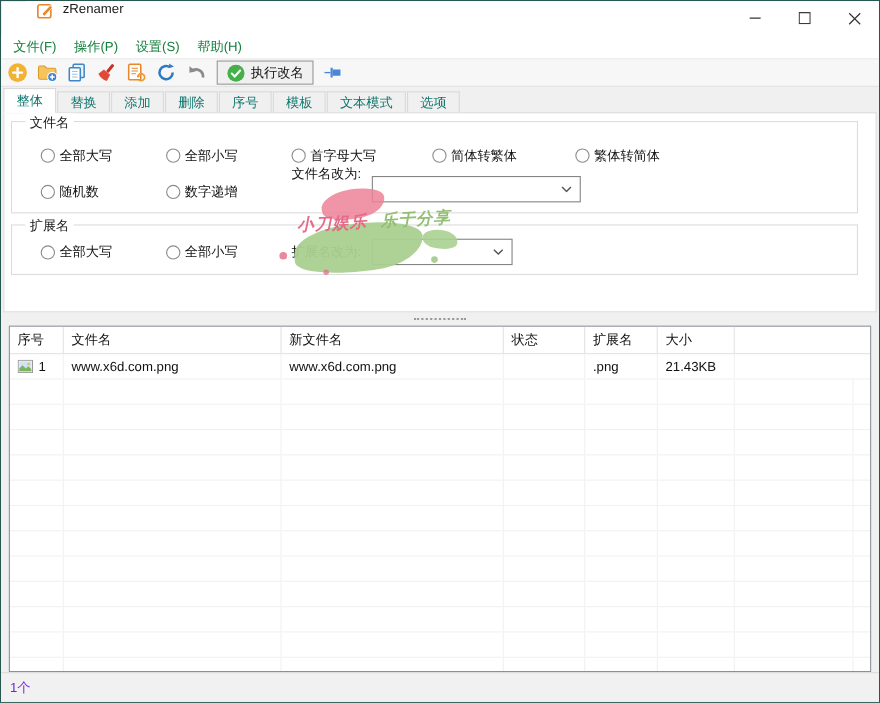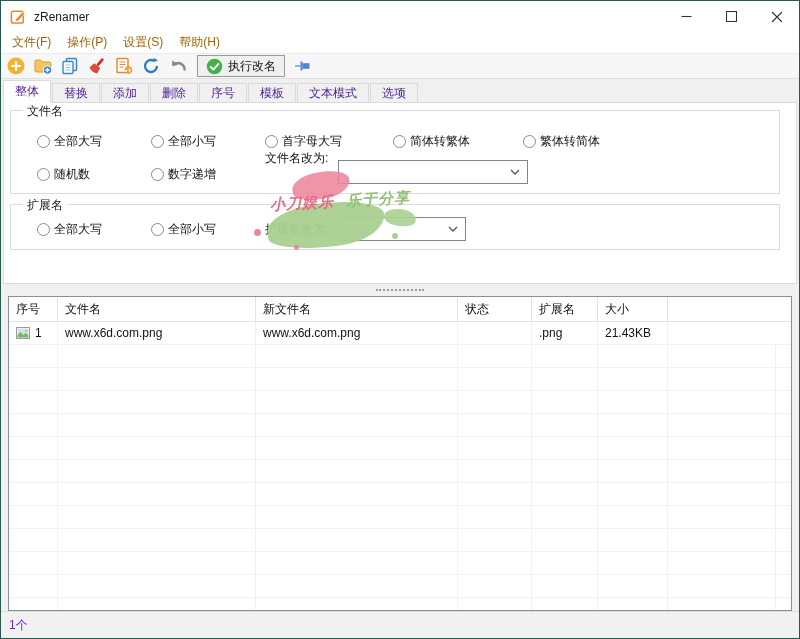--- a/index.html
+++ b/index.html
@@ -3,45 +3,45 @@
 <meta charset="utf-8">
 <style>
   * { box-sizing: border-box; margin: 0; padding: 0; }
   html,body { background:#cfd4d8; }
   body { font-family: "Liberation Sans", "DejaVu Sans", sans-serif; font-size: 12px; color:#111; }
 
   .window { width: 800px; height: 639px; background:#fff; border:1px solid #265850;
             display:flex; flex-direction:column; overflow:hidden; }
 
   
-  .titlebar { height:31px; flex:none; display:flex; align-items:center; background:#fff; padding-left:9px; }
+  .titlebar { height:31px; flex:none; display:flex; align-items:flex-start; background:#fff; padding-left:9px;margin-left:23px; }
   .title-icon { width:17px; height:17px; margin-right:7px; flex:none; }
   .title-text { font-size:12px; color:#1a1a1a; }
   .tb-spacer { flex:1; }
   .win-btn { width:45px; height:31px; display:flex; align-items:center; justify-content:center; flex:none; }
 
   
   .menubar { height:21px; flex:none; display:flex; align-items:center; background:#fff; padding-left:3px; }
-  .menu-item { padding:0 8px; height:21px; display:flex; align-items:center; color:#a16207; }
+  .menu-item { padding:0 8px; height:21px; display:flex; align-items:center; color:#15803d; }
 
   
   .toolbar { height:26px; flex:none; display:flex; align-items:center; background:#f7f7f7;
              border-top:1px solid #ececec; border-bottom:1px solid #e0e0e0; padding-left:5px; gap:7px; }
   .tool-icon { width:20px; height:20px; flex:none; display:flex; align-items:center; justify-content:center; }
   .execute-btn { display:flex; align-items:center; gap:5px; height:22px; padding:0 8px; background:#f0f0f0;
                  border:1px solid #9a9a9a; margin-left:2px; }
   .execute-btn span { font-size:12px; }
 
   
   .client { flex:1; background:#f0f0f0; display:flex; flex-direction:column; min-height:0; }
 
   
   .tabstrip { height:23px; flex:none; display:flex; align-items:flex-end; padding-left:2px; position:relative; z-index:2; }
   .tab { height:19px; padding:0 11px; display:flex; align-items:center; background:#f0f0f0;
-         border:1px solid #d9d9d9; border-bottom:none; margin-right:1px; color:#4c1d95; }
+         border:1px solid #d9d9d9; border-bottom:none; margin-right:1px; color:#0f766e; }
   .tab.selected { height:23px; background:#fff; border:1px solid #d9d9d9; border-bottom:1px solid #fff;
                   margin-bottom:-1px; z-index:3; }
   .tabpage { height:182px; flex:none; background:#fff; margin:0 2px; border:1px solid #dcdcdc; border-top:1px solid #d9d9d9;
              position:relative; z-index:1; }
 
   
   .groupbox { position:absolute; border:1px solid #dcdcdc; background:#fff; }
   .gb-filename { left:6px; top:7px; width:770px; height:84px; }
   .gb-ext { left:6px; top:101px; width:770px; height:46px; }
   .gb-legend { position:absolute; top:-8px; left:12px; background:#fff; padding:0 4px; color:#1a1a1a; }

